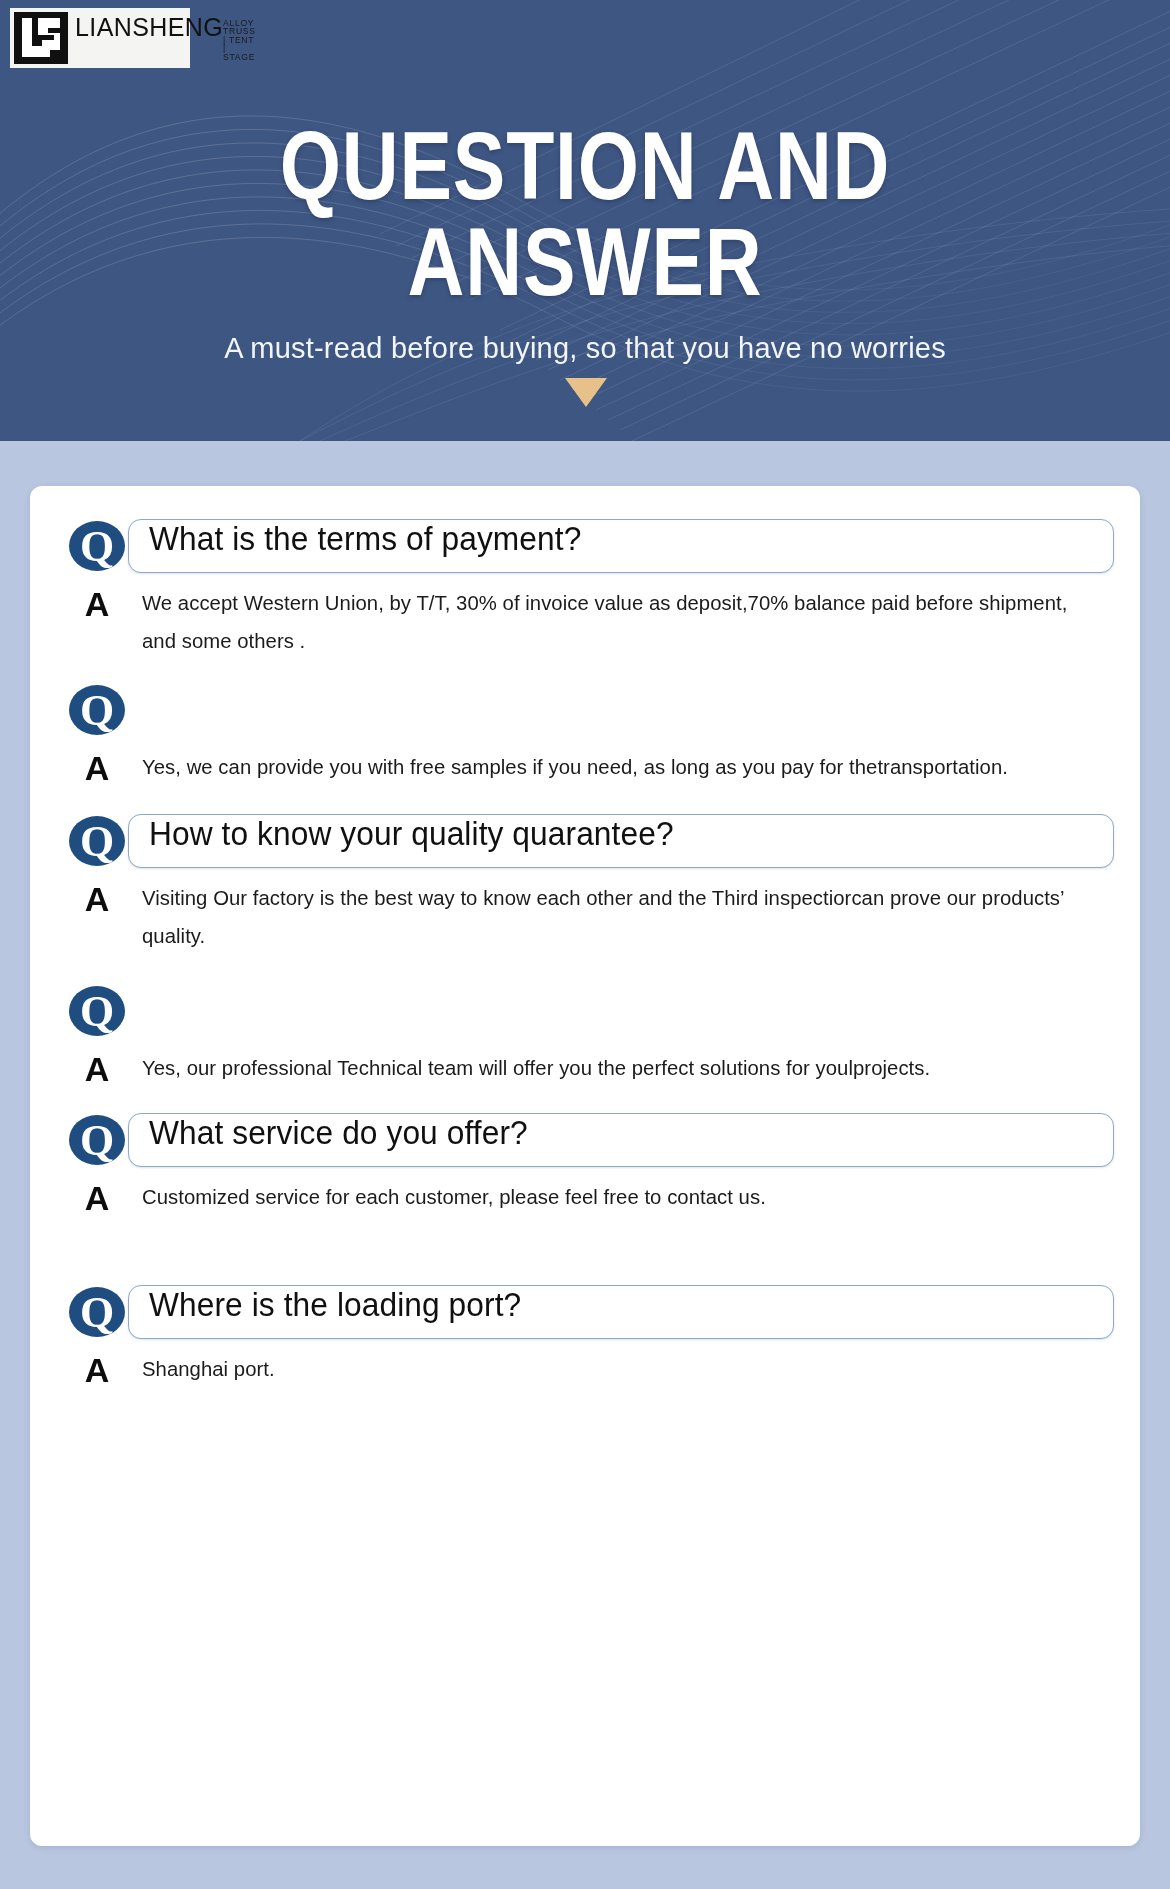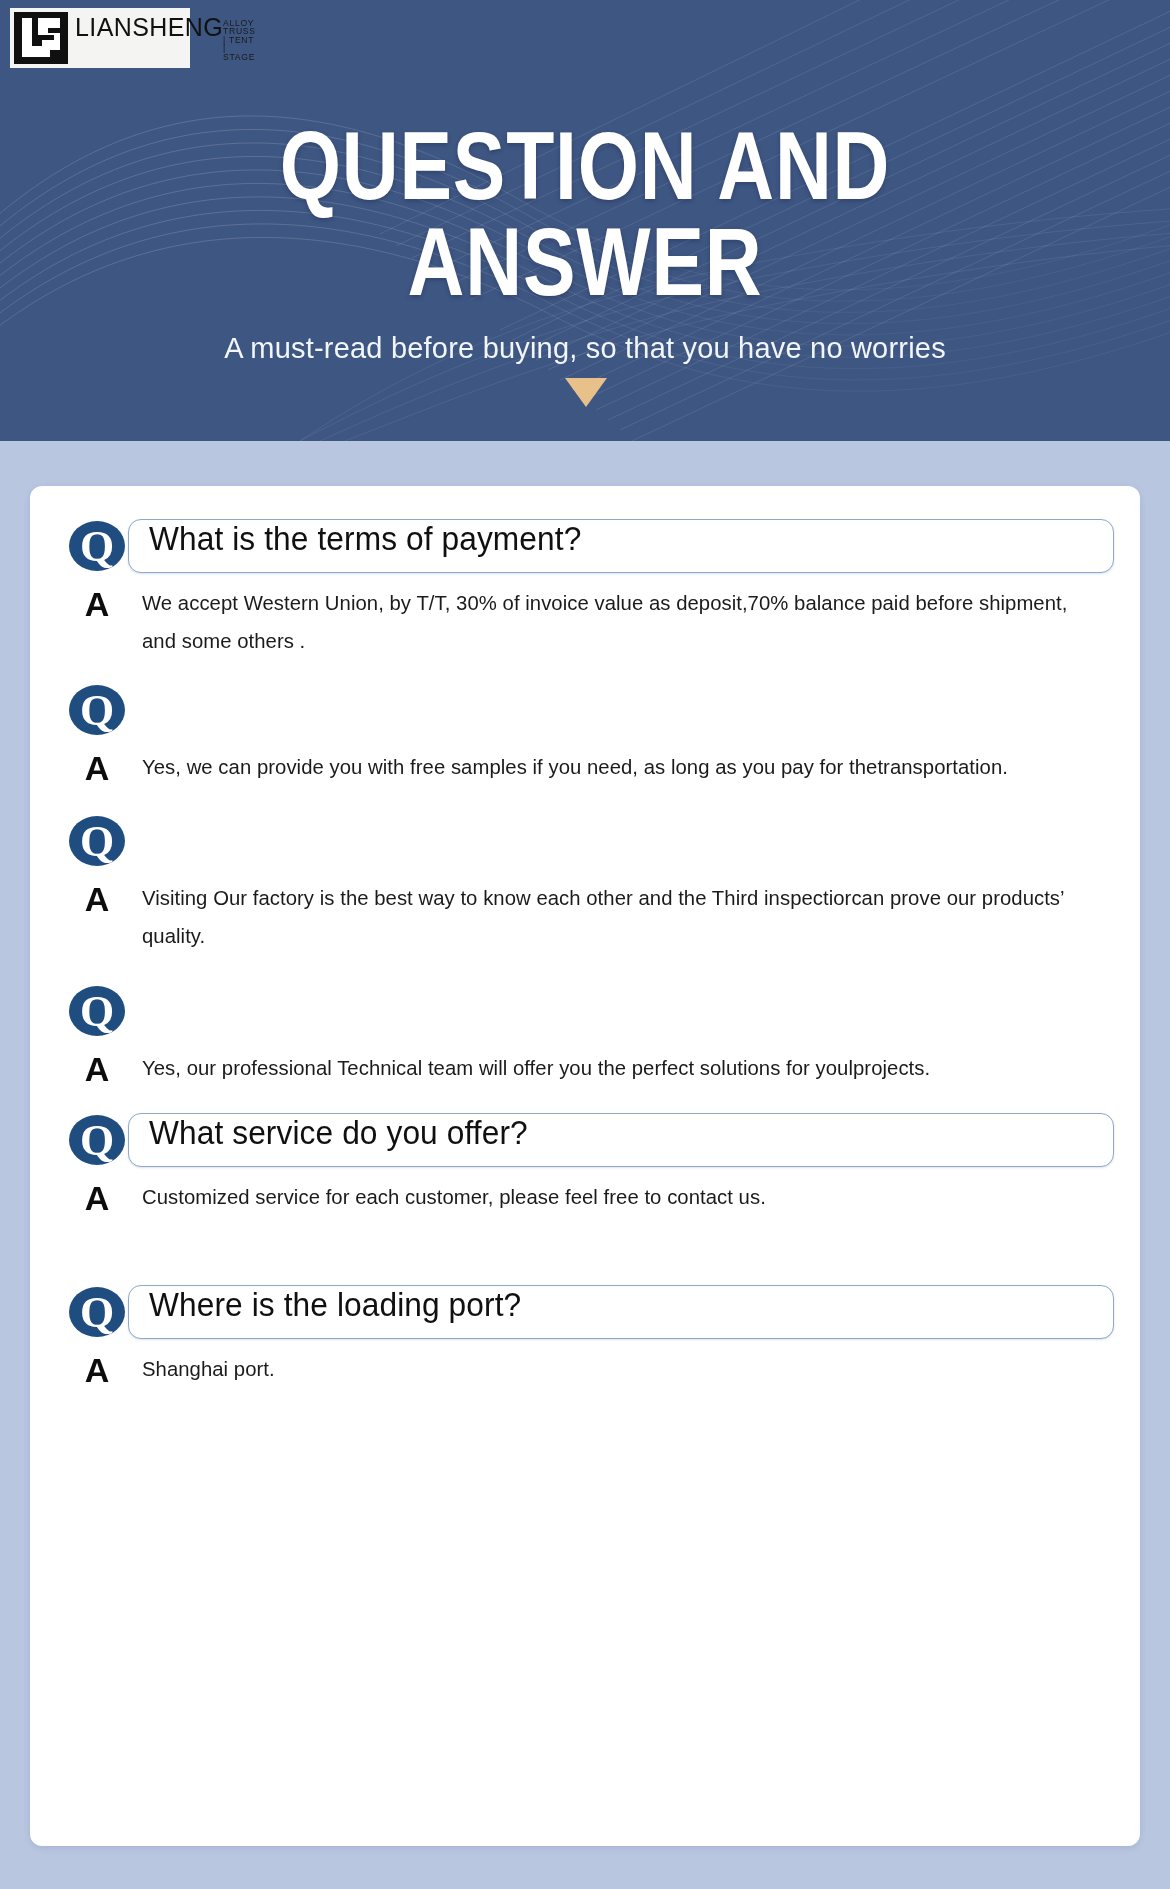--- a/index.html
+++ b/index.html
@@ -314,20 +314,23 @@
       </div>
 
       <div class="qa-item sp-2">
         <div class="q-row">
           <div class="q-badge">
             <svg width="62" height="56" viewBox="0 0 62 56" aria-hidden="true">
               <ellipse cx="31" cy="28" rx="28" ry="25" fill="#1f4d80"></ellipse>
               <text x="31" y="43" text-anchor="middle" font-family="Liberation Serif, serif" font-size="44" font-weight="700" fill="#ffffff">Q</text>
             </svg>
           </div>
+          <div class="q-box">
+            <span class="q-text">How to know your quality quarantee?</span>
+          </div>
         </div>
         <div class="a-row">
           <div class="a-badge">A</div>
           <div class="a-text">Visiting Our factory is the best way to know each other and the Third inspectiorcan prove our products’ quality.</div>
         </div>
       </div>
 
       <div class="qa-item sp-3">
         <div class="q-row">
           <div class="q-badge">

